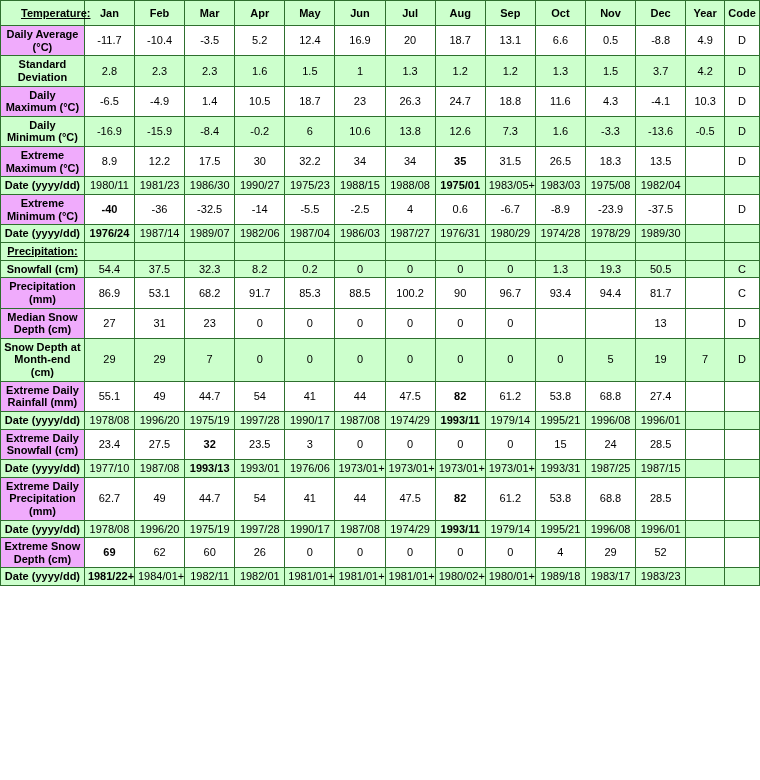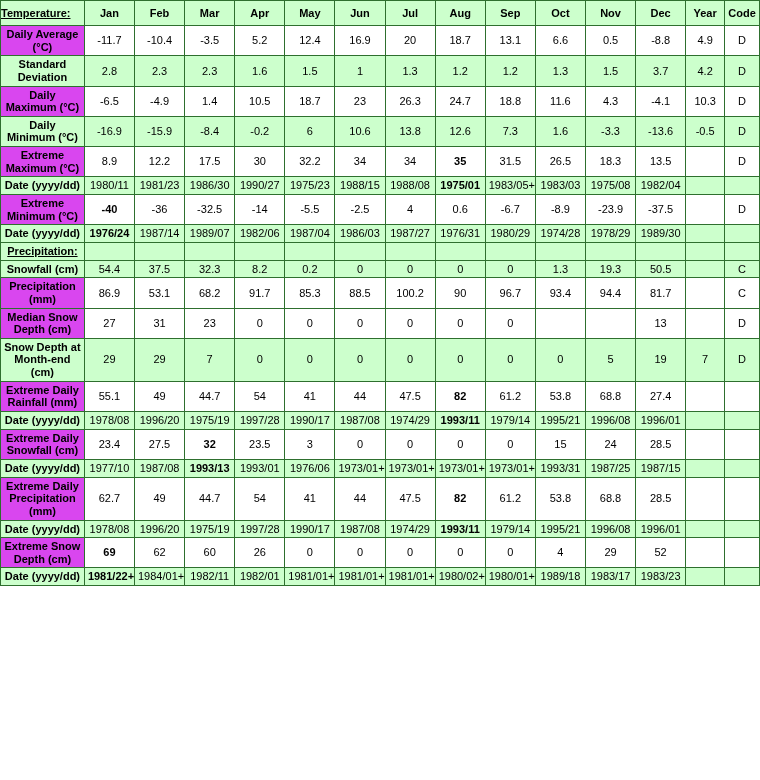--- a/index.html
+++ b/index.html
@@ -22,35 +22,35 @@
   thead th{
     background:#ccffcc;
     color:#0000cc;
     font-weight:bold;
     font-size:11px;
     height:20px;
   }
   thead th.first{
     text-align:left;
     text-decoration:underline;
-    padding-left:0;
+    padding-left:20px;
   }
   td.rowlabel{
     background:#ccffcc;
     color:#0000cc;
     font-weight:bold;
     text-align:left;
     padding-left:3px;
   }
   td.rowlabel.section{
     text-decoration:underline;
   }
   tr.shade td{background:#ccffcc;}
   tr.plain td{background:#ffffff;}
-  tr.plain td.rowlabel{background:#d946ef;}
+  tr.plain td.rowlabel{background:#f0abfc;}
   td.b{font-weight:bold;}
   td.code{font-size:11px;}
   td.empty{}
   .sectionrow td{background:#ccffcc;}
 </style>
 </head>
 <body>
 
 <div id="wrap">
   <table class="climate">

